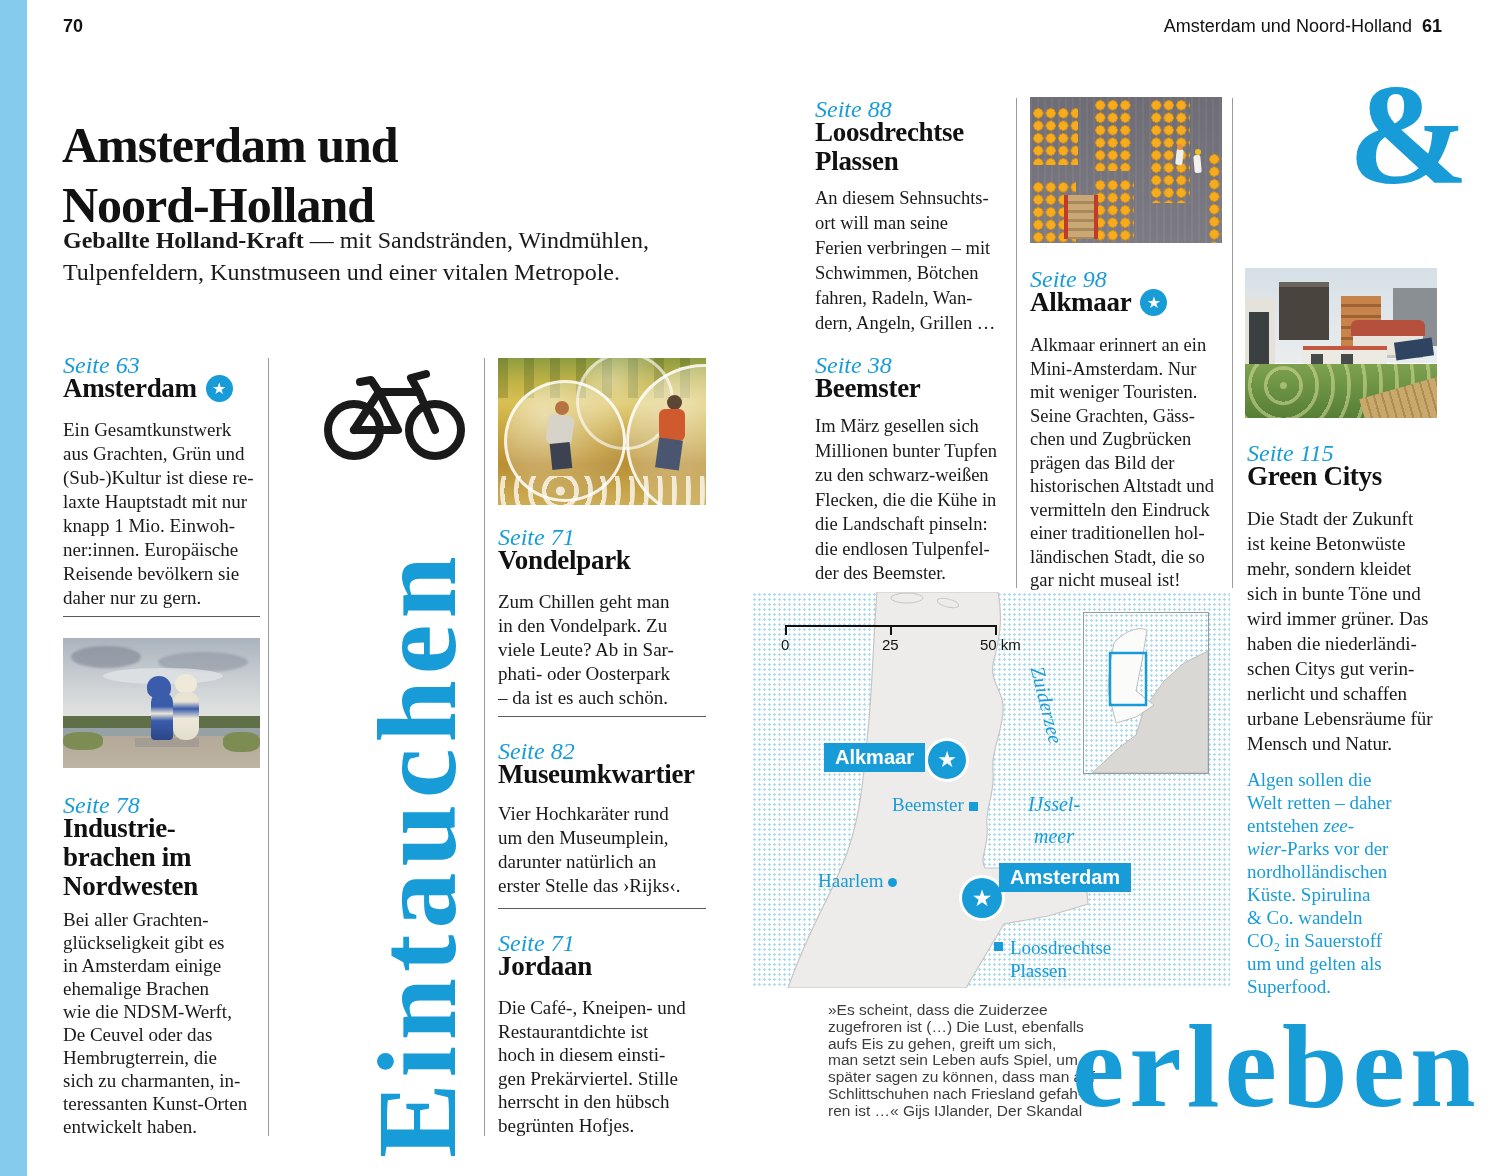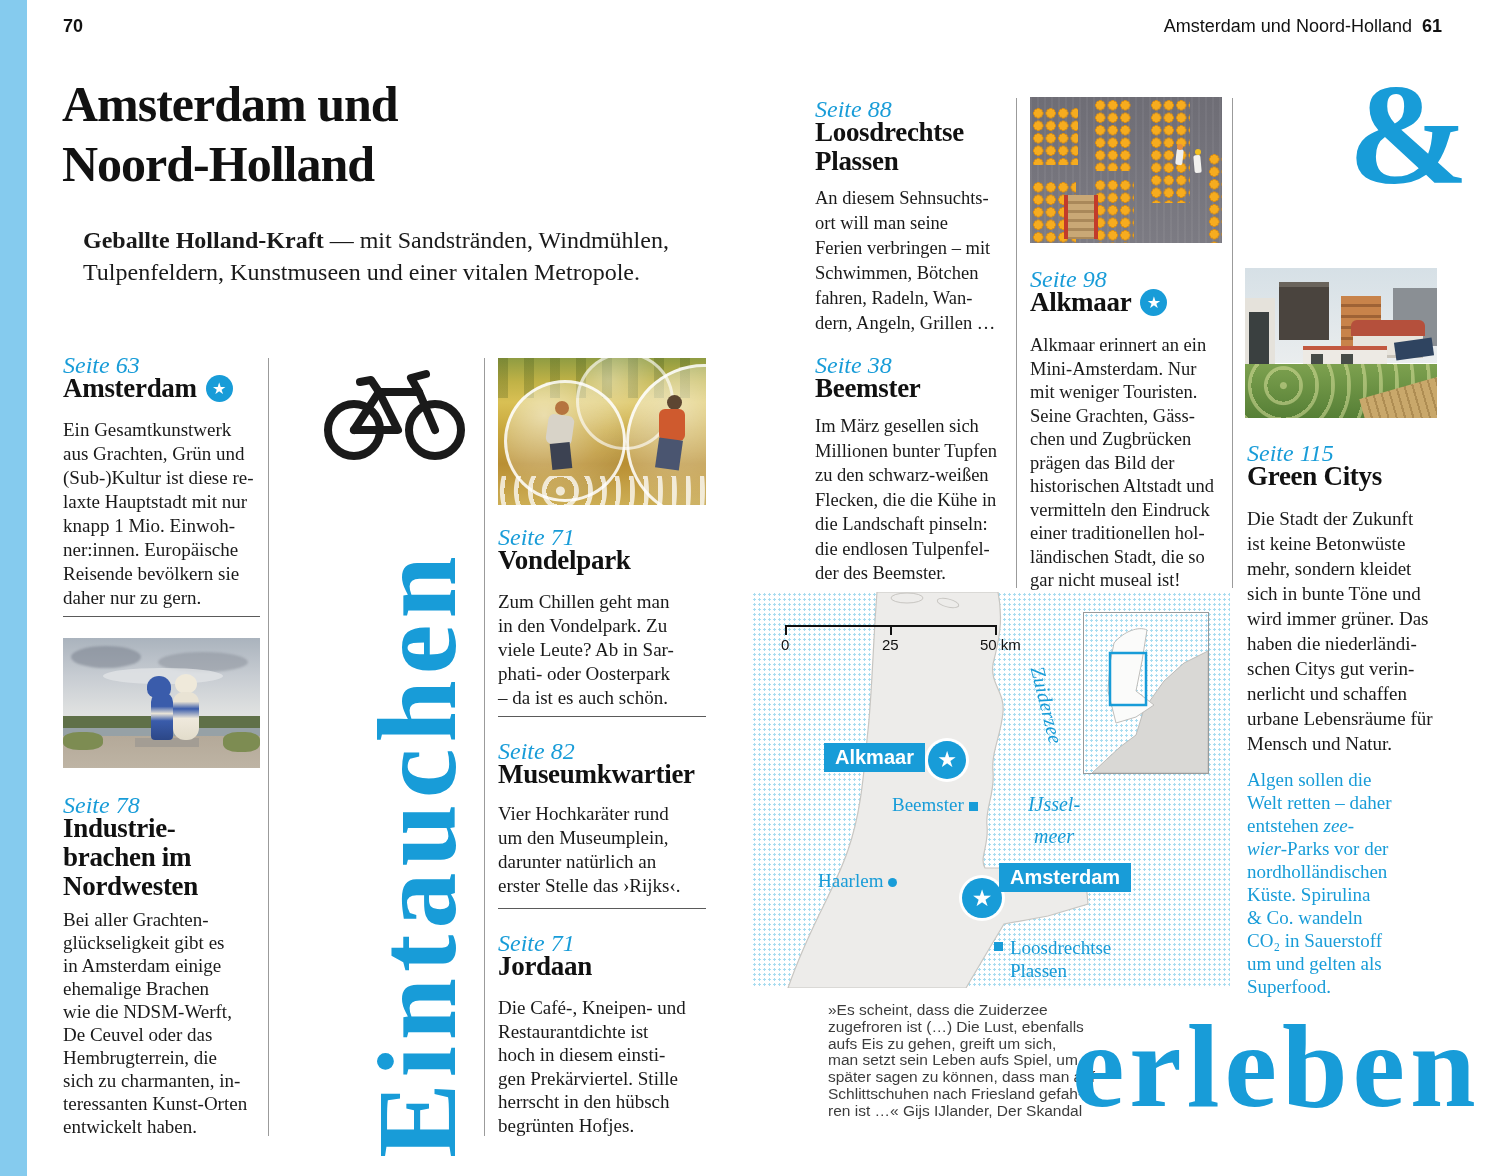--- a/index.html
+++ b/index.html
@@ -3,22 +3,22 @@
 <meta charset="utf-8">
 <style>
   :root{ --blue:#189CD8; --band:#85CBEE; --ink:#1a1a1a; }
   html,body{margin:0;padding:0;background:#fff;}
   #page{position:relative;width:1500px;height:1176px;background:#fff;overflow:hidden;
         font-family:"Liberation Serif",serif;color:var(--ink);}
   .abs{position:absolute;}
   .pre{white-space:pre;}
   .sans{font-family:"Liberation Sans",sans-serif;}
   .pagenum{font:bold 18px "Liberation Sans",sans-serif;color:#111;}
-  .bigtitle{font-weight:bold;font-size:50px;line-height:1.2;letter-spacing:-1px;color:#111;}
-  .lede{font-size:24px;line-height:1.35;margin-left:20px;}
+  .bigtitle{font-weight:bold;font-size:50px;line-height:1.2;letter-spacing:-1px;color:#111;margin-top:41px;}
+  .lede{font-size:24px;line-height:1.35;}
   .seite{font-style:italic;font-size:24px;color:var(--blue);}
   .h2{font-weight:bold;font-size:27px;line-height:1.08;letter-spacing:-0.3px;color:#111;}
   .bodytxt{font-size:19px;line-height:24px;white-space:pre;}
   .vrule{width:1px;background:#9b9b9b;}
   .hrule{height:1px;background:#5a5a5a;}
   .starcirc{display:inline-flex;align-items:center;justify-content:center;width:27px;height:27px;
             border-radius:50%;background:var(--blue);color:#fff;font-size:16px;vertical-align:3px;margin-left:9px;}
   .bluecap{color:var(--blue);font-size:21px;line-height:1.3;text-align:right;white-space:pre;}
   .vertword{font-weight:bold;font-size:112px;letter-spacing:6px;color:var(--blue);
             transform:rotate(-90deg);transform-origin:0 0;line-height:130px;}

